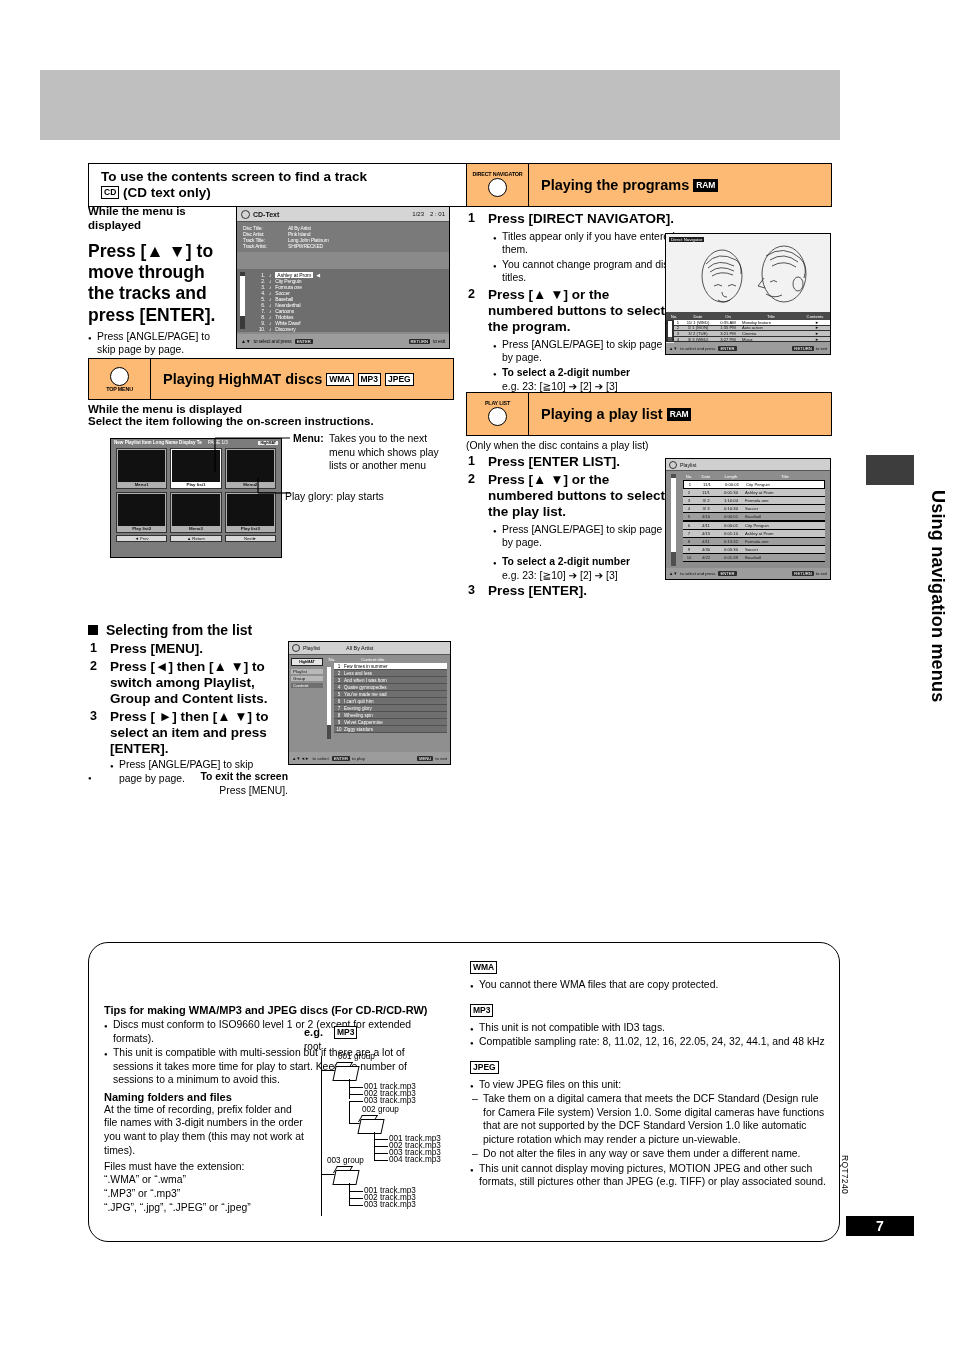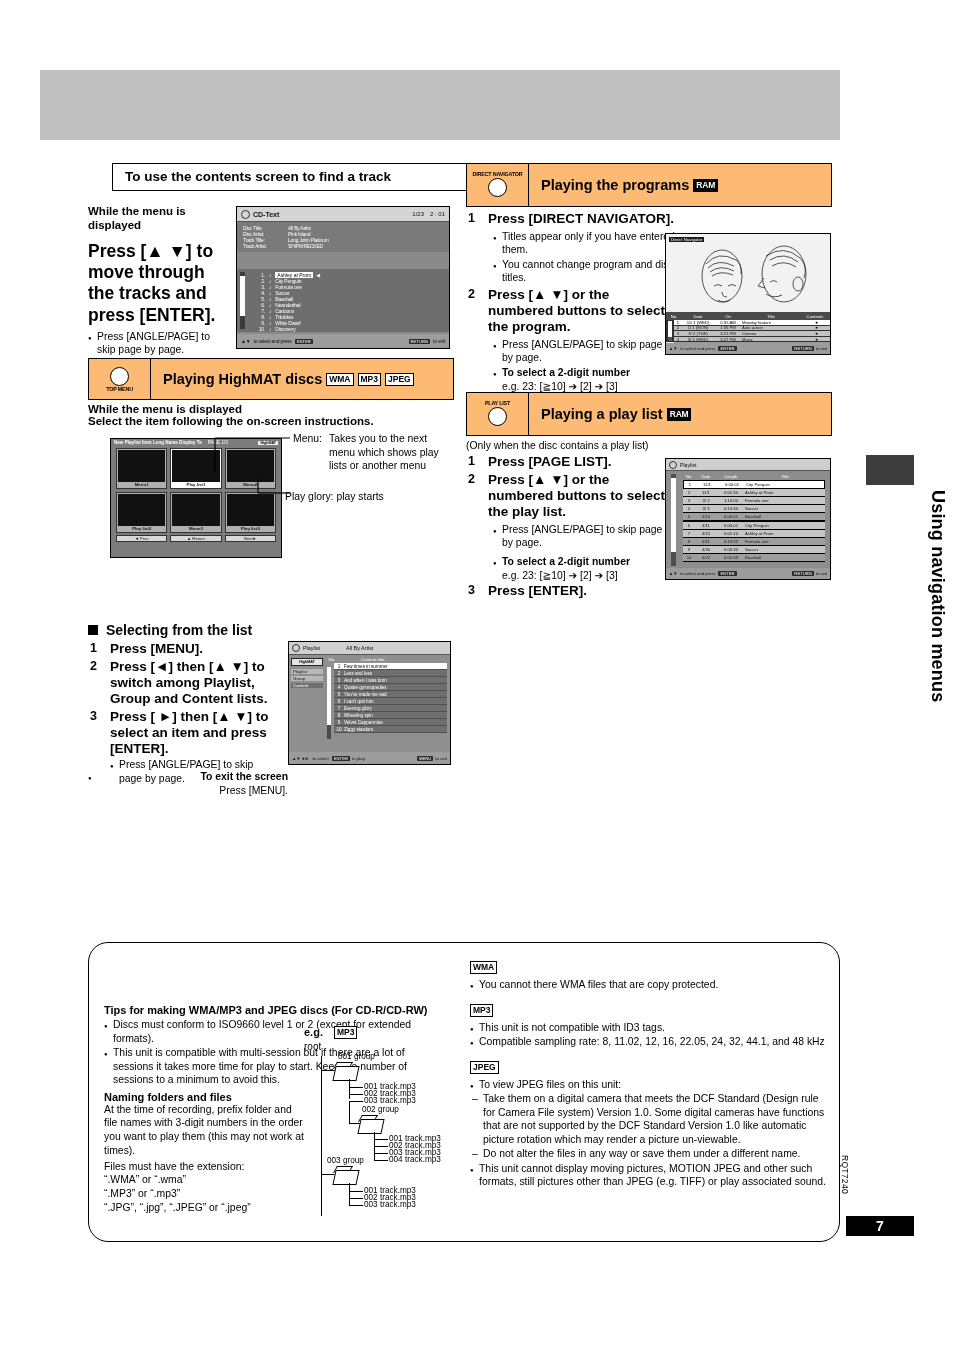--- a/index.html
+++ b/index.html
@@ -80,22 +80,26 @@
 <body>
 
 <div class="page">
 
   <div class="top-band"></div>
   <div class="side-block"></div>
   <div class="side-title">Using navigation menus</div>
   <div class="rqt">RQT7240</div>
   <div class="pagenum">7</div>
 
-  <div style="position:absolute;left:88px;top:163px;width:364px;margin-left:24px;" class="boxhdr">
+  <div style="position:absolute;left:88px;top:163px;width:364px;" class="boxhdr">
     <div class="l1">To use the contents screen to find a track</div>
+    <div class="l2">
+      <span class="tag" style="margin-left:0">CD</span>
+      <span>(CD text only)</span>
+    </div>
   </div>
 
   <div style="position:absolute;left:88px;top:205px;width:140px;">
     <div style="font-size:11.5px;font-weight:bold;line-height:1.2;">While the menu is displayed</div>
     <div class="bigtxt" style="margin-top:8px;">Press [▲ ▼] to move through the tracks and press [ENTER].</div>
     <ul class="bl" style="margin-top:4px;">
       <li>Press [ANGLE/PAGE] to skip page by page.</li>
     </ul>
   </div>
 
@@ -249,21 +253,21 @@
   </div>
 
   <svg style="position:absolute;left:165px;top:430px;width:130px;height:110px;">
     <line x1="50" y1="8" x2="125" y2="8" stroke="#000" stroke-width="1.2"></line>
     <line x1="50" y1="8" x2="50" y2="42" stroke="#000" stroke-width="1.2"></line>
     <line x1="93" y1="63" x2="125" y2="63" stroke="#000" stroke-width="1.2"></line>
     <line x1="93" y1="63" x2="93" y2="48" stroke="#000" stroke-width="1.2"></line>
   </svg>
   <div style="position:absolute;left:293px;top:432px;width:160px;">
     <div style="display:flex;font-size:10.4px;line-height:1.32;">
-      <span style="width:36px;">Menu:</span>
+      <span style="width:36px;font-weight:bold;">Menu:</span>
       <span style="flex:1;">Takes you to the next menu which shows play lists or another menu</span>
     </div>
   </div>
   <div style="position:absolute;left:285px;top:491px;font-size:10.4px;">Play glory: play starts</div>
 
 
   <div style="position:absolute;left:88px;top:622px;display:flex;align-items:center;">
     <span style="width:10px;height:10px;background:#000;display:inline-block;"></span>
     <span style="font-size:14px;font-weight:bold;margin-left:8px;">Selecting from the list</span>
   </div>
@@ -491,21 +495,21 @@
       <h2>Playing a play list</h2>
       <span class="tag dark">RAM</span>
     </div>
   </div>
 
   <div style="position:absolute;left:466px;top:440px;font-size:10.4px;">(Only when the disc contains a play list)</div>
 
   <ol class="steps" style="position:absolute;left:466px;top:454px;width:200px;">
     <li>
         <span class="num">1</span>
-      <h3 class="bigstep">Press [PAGE LIST].</h3>
+      <h3 class="bigstep">Press [ENTER LIST].</h3>
       </li>
     <li>
         <span class="num">2</span>
       <h3 class="bigstep">Press [▲ ▼] or the numbered buttons to select the play list.</h3>
       <ul class="bl" style="margin-top:3px;margin-left:5px;">
         <li>Press [ANGLE/PAGE] to skip page by page.</li>
       </ul>
       <ul class="bl" style="margin-top:5px;margin-left:5px;">
         <li class="bold">To select a 2-digit number</li>
       </ul>

